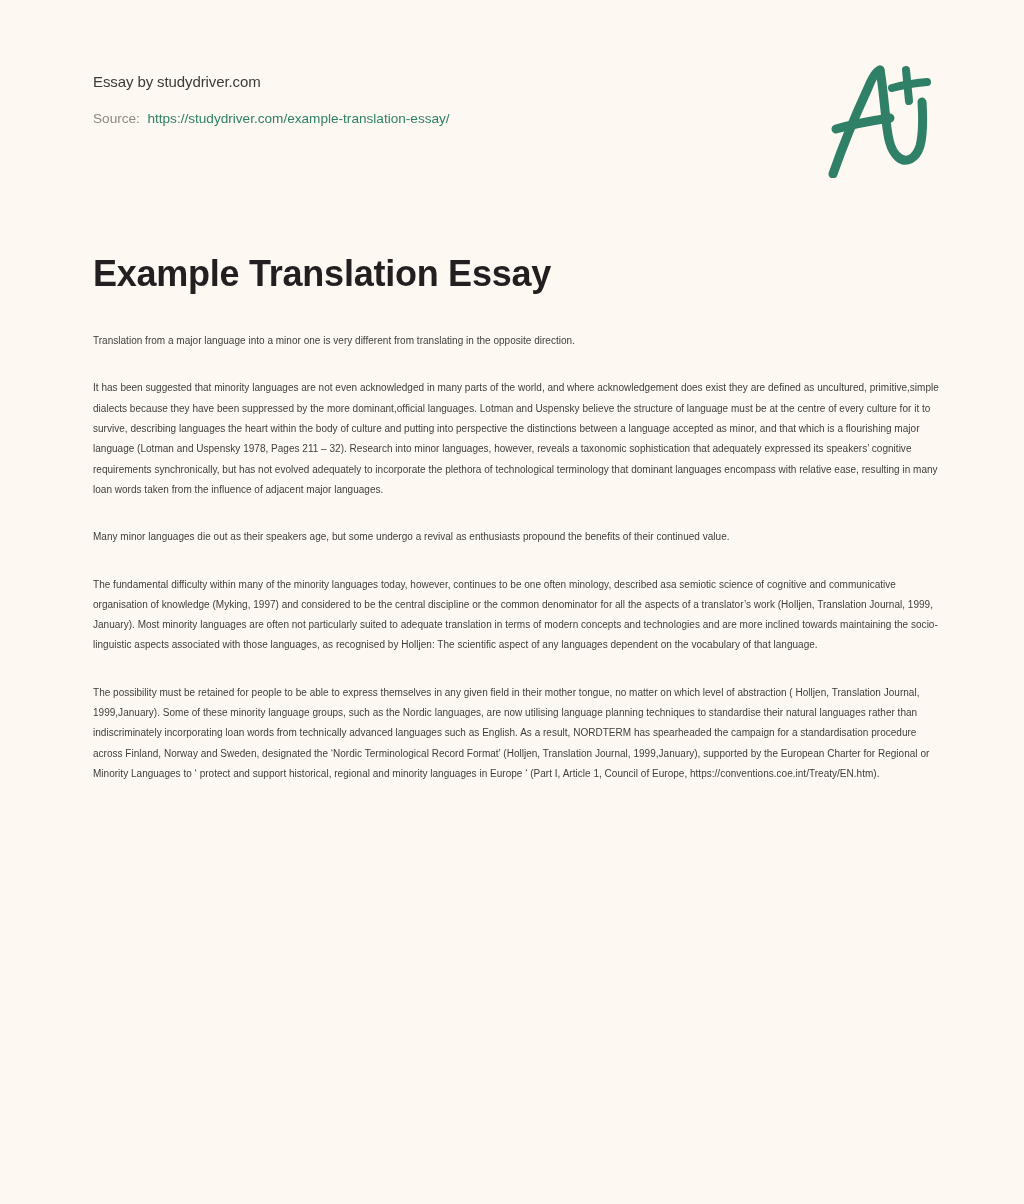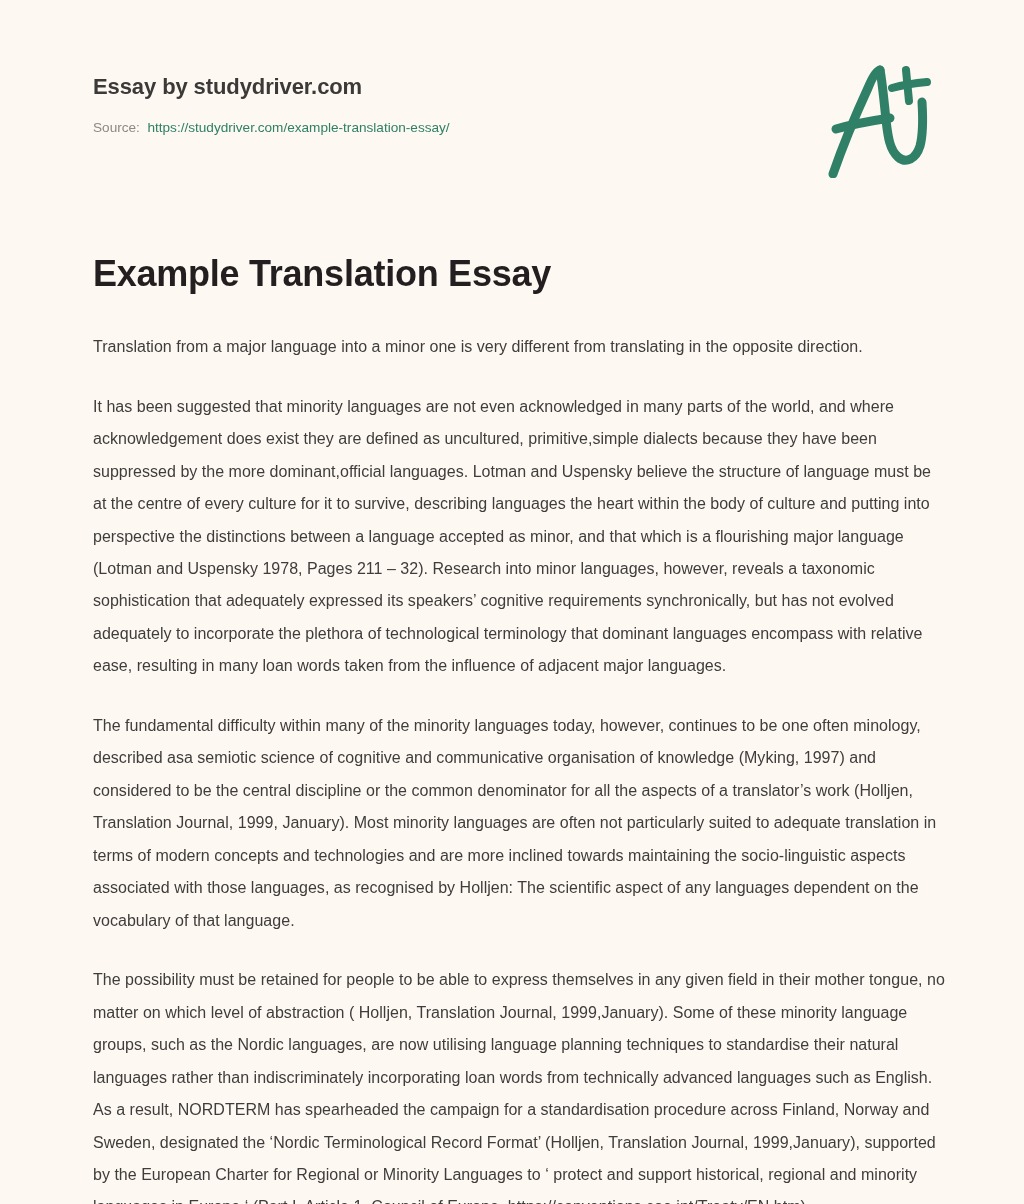--- a/index.html
+++ b/index.html
@@ -35,22 +35,22 @@
     display: flex;
     align-items: flex-start;
     justify-content: space-between;
   }
 
   .header-text {
     padding-top: 73px;
   }
 
   .byline {
-    font-size: 22px;
-    font-weight: 700;
+    font-size: 15px;
+    font-weight: 400;
     letter-spacing: -0.1px;
     color: #3b3a38;
     line-height: 1.25;
     margin: 0;
     white-space: nowrap;
   }
 
   .source-line {
     margin: 18px 0 11px 0;
     font-size: 13.6px;
@@ -94,21 +94,21 @@
     line-height: 1.2;
     color: #231f20;
   }
 
   .body-block {
     margin-top: 36px;
   }
 
   .para {
     margin: 0 0 27px 0;
-    font-size: 16px;
+    font-size: 10px;
     line-height: 2.03;
     color: #3f3d3b;
     text-align: left;
     letter-spacing: 0.02px;
   }
 
   .para:last-child {
     margin-bottom: 0;
   }
 
@@ -152,20 +152,21 @@
 
   </div>
 
   <div class="article">
 
     <h1 class="article-title">Example Translation Essay</h1>
 
     <div class="body-block">
       <p class="para">Translation from a major language into a minor one is very different from translating in the opposite direction.</p>
       <p class="para">It has been suggested that minority languages are not even acknowledged in many parts of the world, and where acknowledgement does exist they are defined as uncultured, primitive,simple dialects because they have been suppressed by the more dominant,official languages. Lotman and Uspensky believe the structure of language must be at the centre of every culture for it to survive, describing languages the heart within the body of culture and putting into perspective the distinctions between a language accepted as minor, and that which is a flourishing major language (Lotman and Uspensky 1978, Pages 211 – 32). Research into minor languages, however, reveals a taxonomic sophistication that adequately expressed its speakers’ cognitive requirements synchronically, but has not evolved adequately to incorporate the plethora of technological terminology that dominant languages encompass with relative ease, resulting in many loan words taken from the influence of adjacent major languages.</p>
+      <p class="para">Many minor languages die out as their speakers age, but some undergo a revival as enthusiasts propound the benefits of their continued value.</p>
       <p class="para">The fundamental difficulty within many of the minority languages today, however, continues to be one often minology, described asa semiotic science of cognitive and communicative organisation of knowledge (Myking, 1997) and considered to be the central discipline or the common denominator for all the aspects of a translator’s work (Holljen, Translation Journal, 1999, January). Most minority languages are often not particularly suited to adequate translation in terms of modern concepts and technologies and are more inclined towards maintaining the socio-linguistic aspects associated with those languages, as recognised by Holljen: The scientific aspect of any languages dependent on the vocabulary of that language.</p>
       <p class="para">The possibility must be retained for people to be able to express themselves in any given field in their mother tongue, no matter on which level of abstraction ( Holljen, Translation Journal, 1999,January). Some of these minority language groups, such as the Nordic languages, are now utilising language planning techniques to standardise their natural languages rather than indiscriminately incorporating loan words from technically advanced languages such as English. As a result, NORDTERM has spearheaded the campaign for a standardisation procedure across Finland, Norway and Sweden, designated the ‘Nordic Terminological Record Format’ (Holljen, Translation Journal, 1999,January), supported by the European Charter for Regional or Minority Languages to ‘ protect and support historical, regional and minority languages in Europe ‘ (Part I, Article 1, Council of Europe, https://conventions.coe.int/Treaty/EN.htm).</p>
 
     </div>
 
   </div>
 
 </div>
 
 </body></html>

